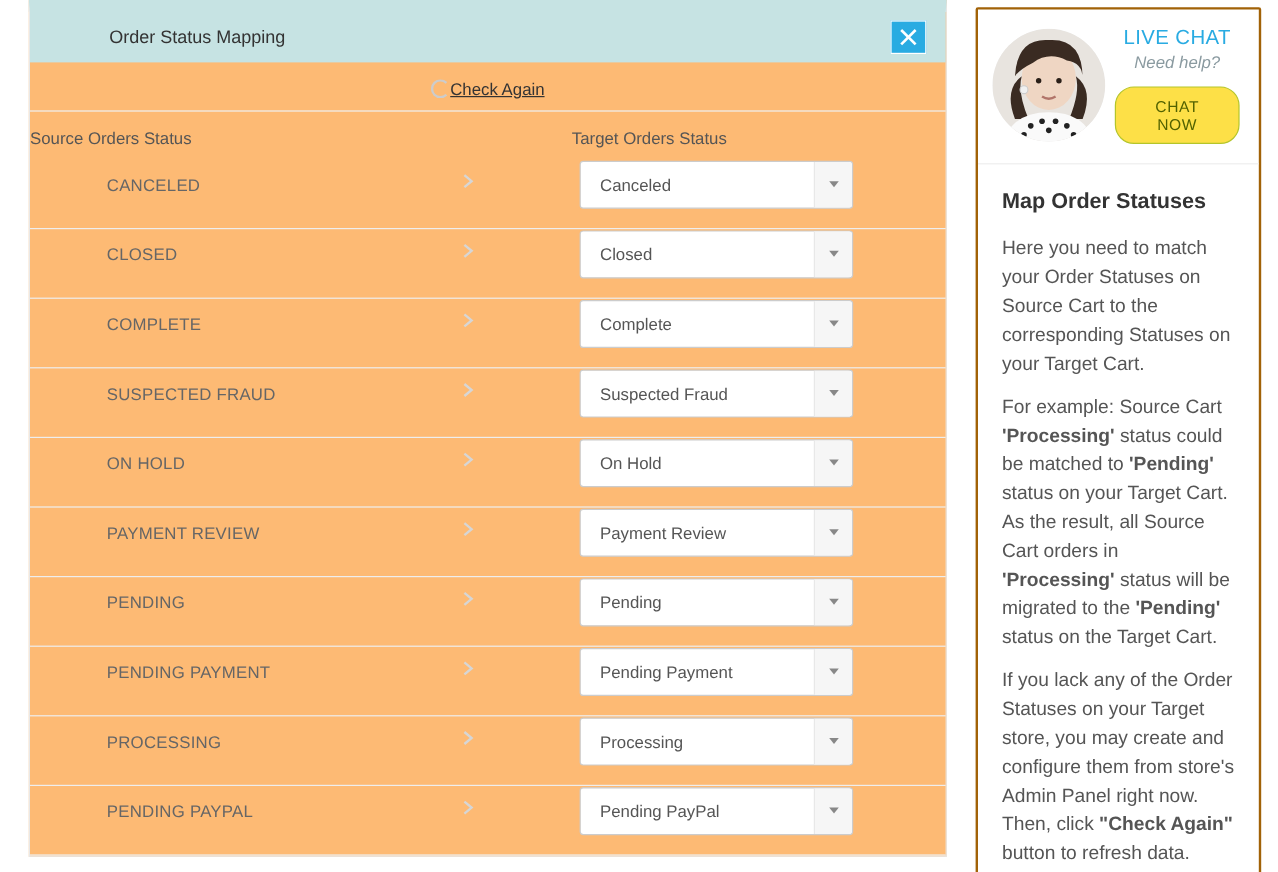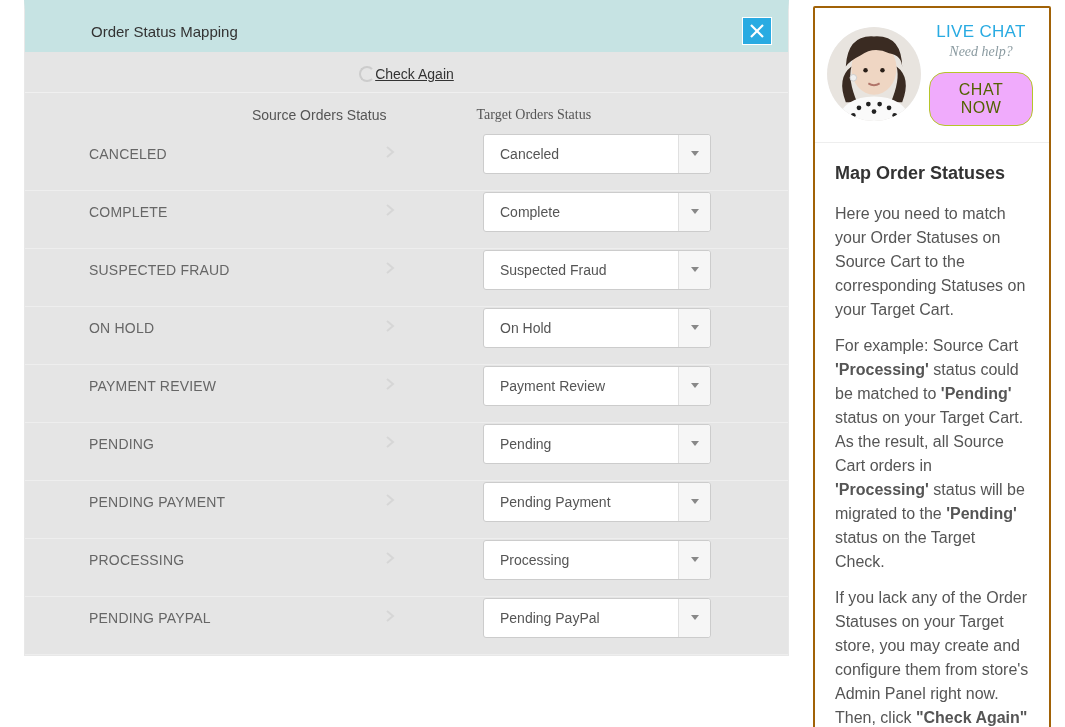--- a/index.html
+++ b/index.html
@@ -24,21 +24,21 @@
   .left-col {
     flex: 1;
     padding: 0 0 0 0;
   }
 
   .panel {
     width: 765px;
     margin-left: 24px;
     border: 1px solid #e8e8e8;
     border-top: 10px solid #c6e3e3;
-    background: #e5e5e5;
+    background: #fdba74;
   }
 
   .panel-header {
     background: #c6e3e3;
     height: 42px;
     display: flex;
     align-items: center;
     justify-content: space-between;
     padding: 0 16px 0 66px;
     position: relative;
@@ -83,28 +83,27 @@
   }
 
   .columns-header {
     display: flex;
     padding: 14px 0 10px;
     color: #555;
     font-size: 14px;
   }
   .columns-header .col-src {
     width: 50%;
-    text-align: right;
+    text-align: left;
     padding-right: 20px;
   }
   .columns-header .col-tgt {
     width: 50%;
     text-align: left;
     padding-left: 70px;
-    font-family: Liberation Serif, serif;
   }
 
   .map-row {
     display: flex;
     align-items: center;
     height: 58px;
     border-bottom: 1px solid #eee;
     padding: 0 0 16px 64px;
   }
   .src-cell {
@@ -192,31 +191,30 @@
   .live-chat-title {
     color: #29abe2;
     font-size: 17px;
     letter-spacing: 0.3px;
   }
   .need-help {
     color: #8a9aa0;
     font-style: italic;
     font-size: 14px;
     margin-top: 2px;
-    font-family: Liberation Serif, serif;
   }
   .chat-now-btn {
     margin-top: 12px;
     display: inline-block;
-    background: #f0abfc;
+    background: #fde047;
     border: 1px solid #b5c52a;
     color: #526200;
     border-radius: 16px;
     padding: 8px 22px;
-    font-size: 16px;
+    font-size: 13px;
     letter-spacing: 0.5px;
     cursor: pointer;
   }
 
   .help-body {
     padding: 20px 20px 10px;
   }
   .help-title {
     font-weight: bold;
     font-size: 18px;
@@ -272,20 +270,36 @@
           <div class="map-row">
             <div class="src-cell">
               <span>CANCELED</span>
               <span class="chevron"><svg width="10" height="14" viewBox="0 0 10 14">
                   <path d="M2 2 L8 7 L2 12" stroke="#d6d6d6" stroke-width="2" fill="none"></path>
                 </svg></span>
             </div>
             <div class="tgt-cell">
               <div class="select">
                 <span>Canceled</span>
+                <div class="select-caret">
+                  <div class="caret-down"></div>
+                </div>
+              </div>
+            </div>
+          </div>
+          <div class="map-row">
+            <div class="src-cell">
+              <span>CLOSED</span>
+              <span class="chevron"><svg width="10" height="14" viewBox="0 0 10 14">
+                  <path d="M2 2 L8 7 L2 12" stroke="#d6d6d6" stroke-width="2" fill="none"></path>
+                </svg></span>
+            </div>
+            <div class="tgt-cell">
+              <div class="select">
+                <span>Closed</span>
                 <div class="select-caret">
                   <div class="caret-down"></div>
                 </div>
               </div>
             </div>
           </div>
           <div class="map-row">
             <div class="src-cell">
               <span>COMPLETE</span>
               <span class="chevron"><svg width="10" height="14" viewBox="0 0 10 14">
@@ -458,21 +472,21 @@
           <div class="chat-now-btn">CHAT NOW</div>
         </div>
       </div>
 
       <div class="help-body">
         <div class="help-title">Map Order Statuses</div>
 
         <div class="help-text">Here you need to match your Order Statuses on Source Cart to the corresponding Statuses on your Target Cart.</div>
 
         <div class="help-text">
-          <span>For example: Source Cart </span><span class="b">'Processing'</span><span> status could be matched to </span><span class="b">'Pending'</span><span> status on your Target Cart. As the result, all Source Cart orders in </span><span class="b">'Processing'</span><span> status will be migrated to the </span><span class="b">'Pending'</span><span> status on the Target Check.</span>
+          <span>For example: Source Cart </span><span class="b">'Processing'</span><span> status could be matched to </span><span class="b">'Pending'</span><span> status on your Target Cart. As the result, all Source Cart orders in </span><span class="b">'Processing'</span><span> status will be migrated to the </span><span class="b">'Pending'</span><span> status on the Target Cart.</span>
         </div>
 
         <div class="help-text">
           <span>If you lack any of the Order Statuses on your Target store, you may create and configure them from store's Admin Panel right now. Then, click </span><span class="b">"Check Again"</span><span> button to refresh data.</span>
         </div>
       </div>
 
       <div class="help-nav">
         <span>
           <svg width="12" height="16" viewBox="0 0 12 16">

